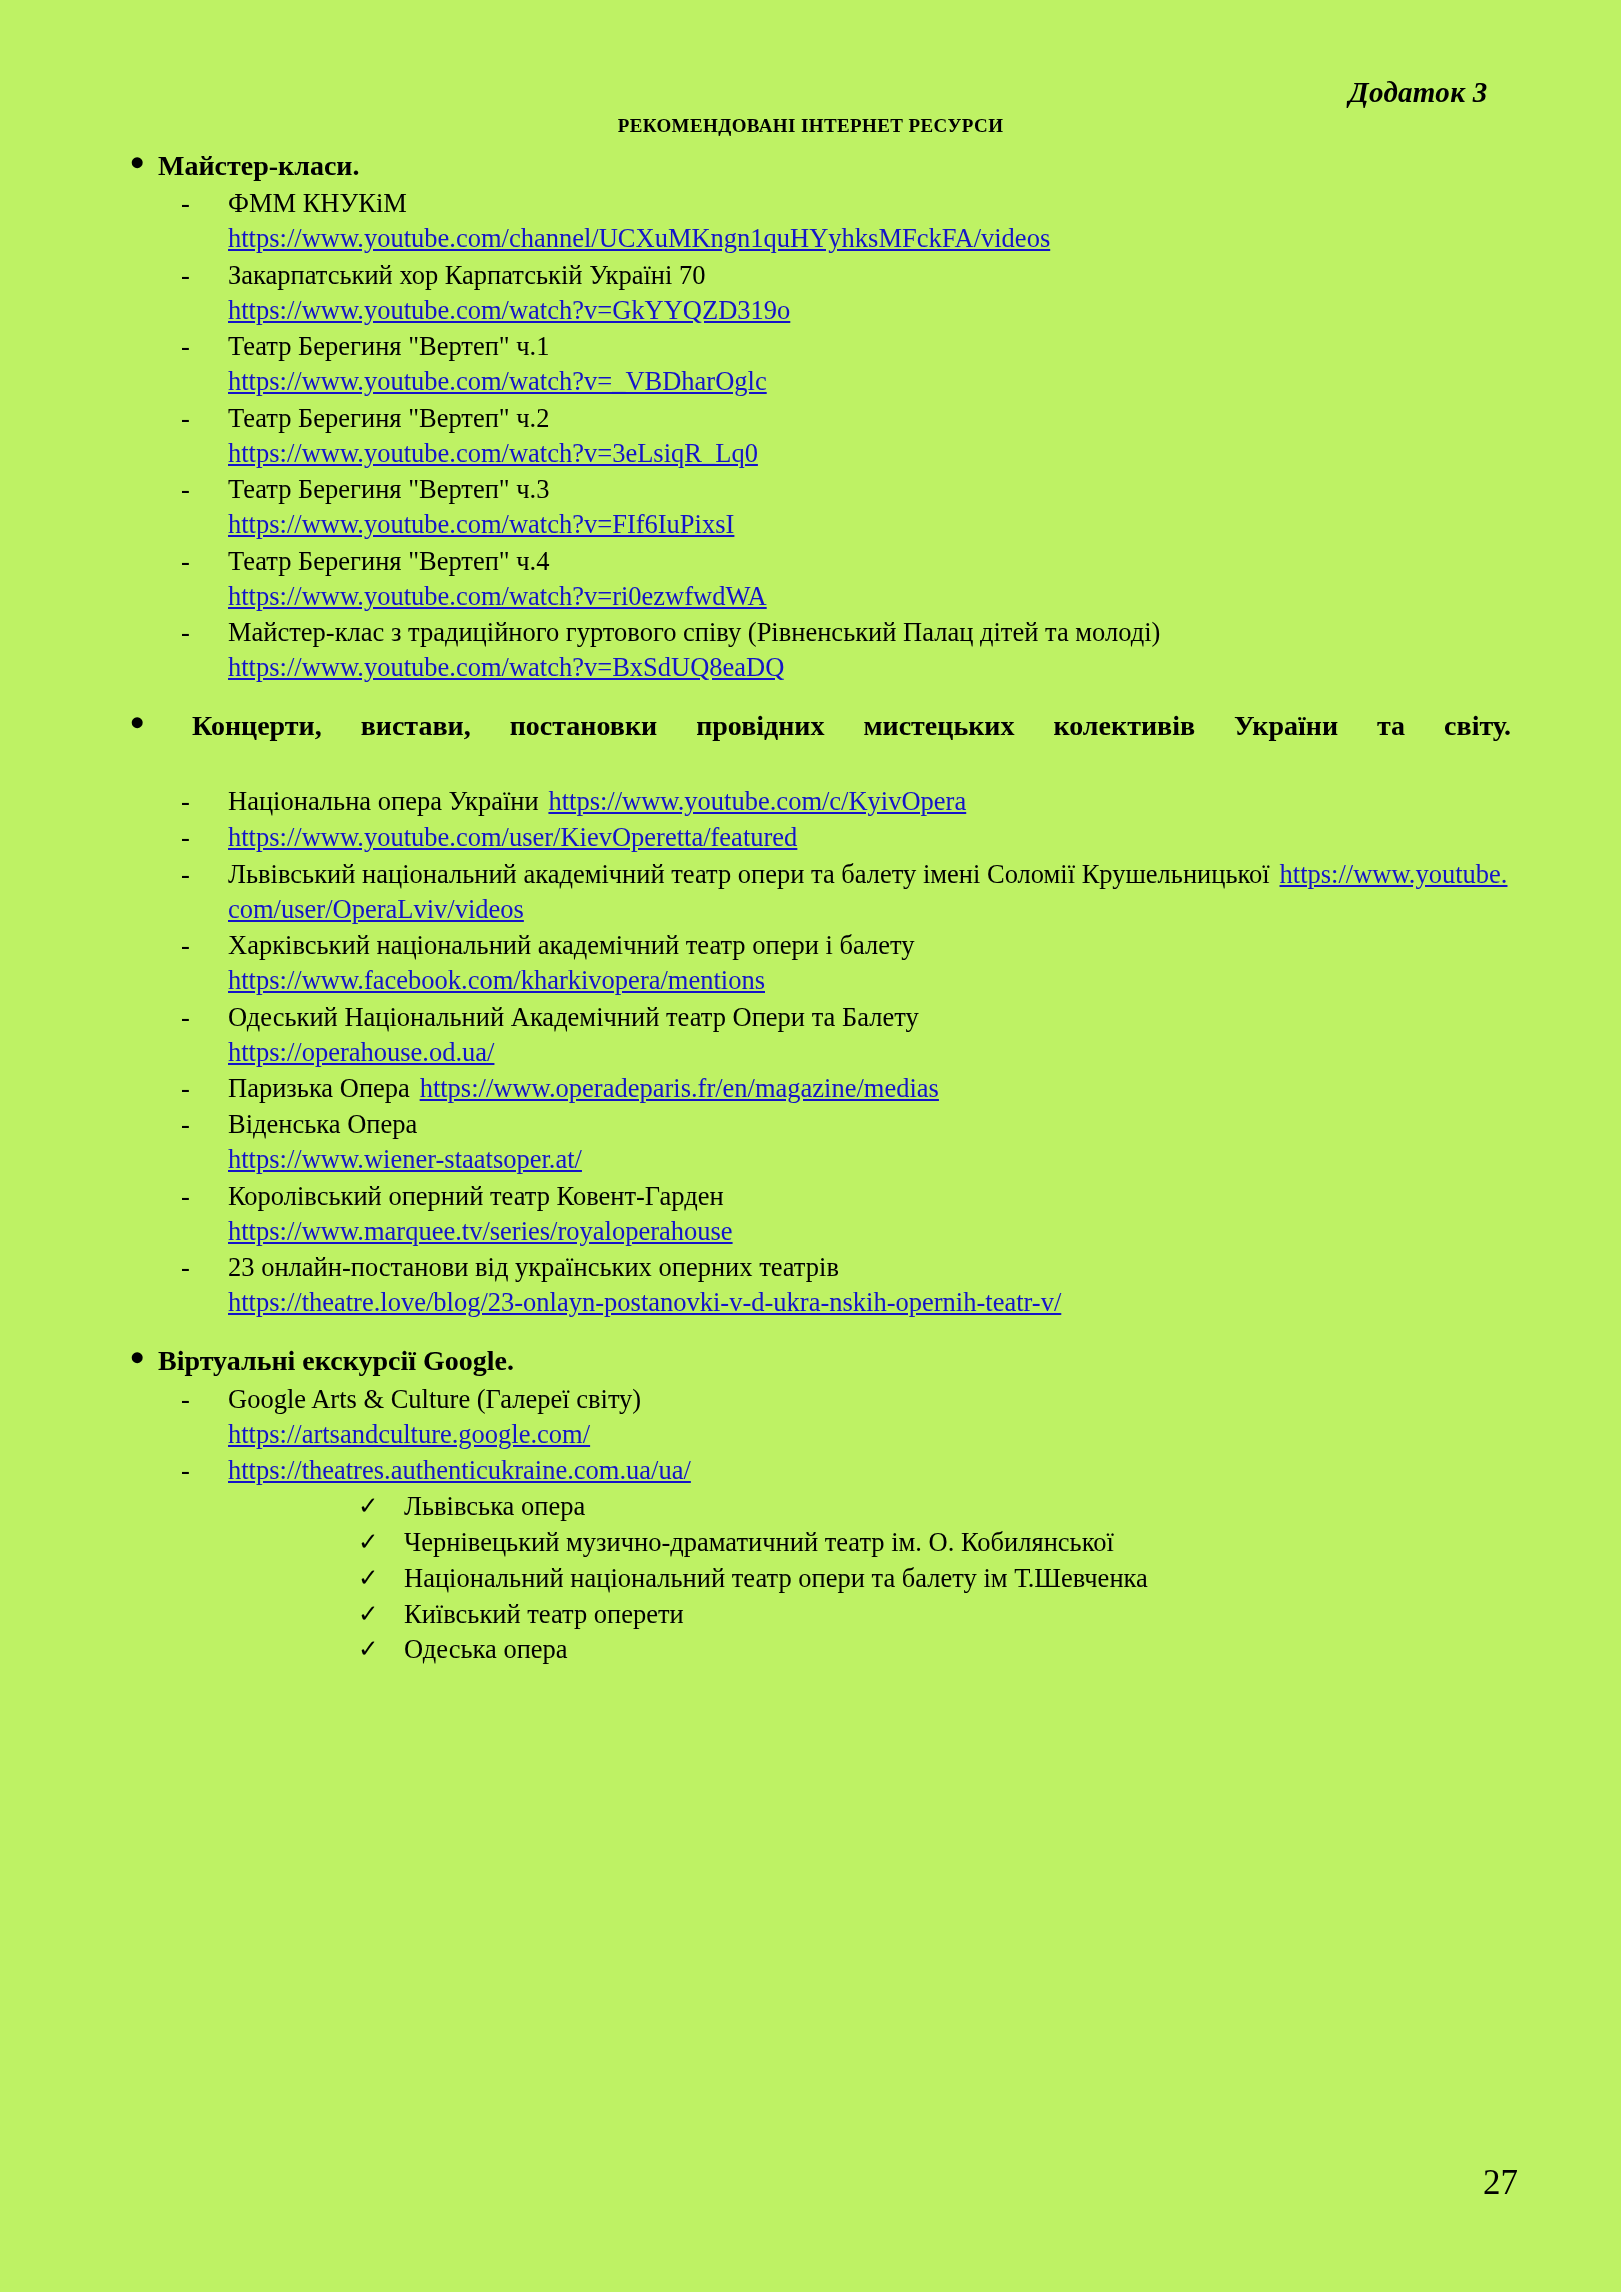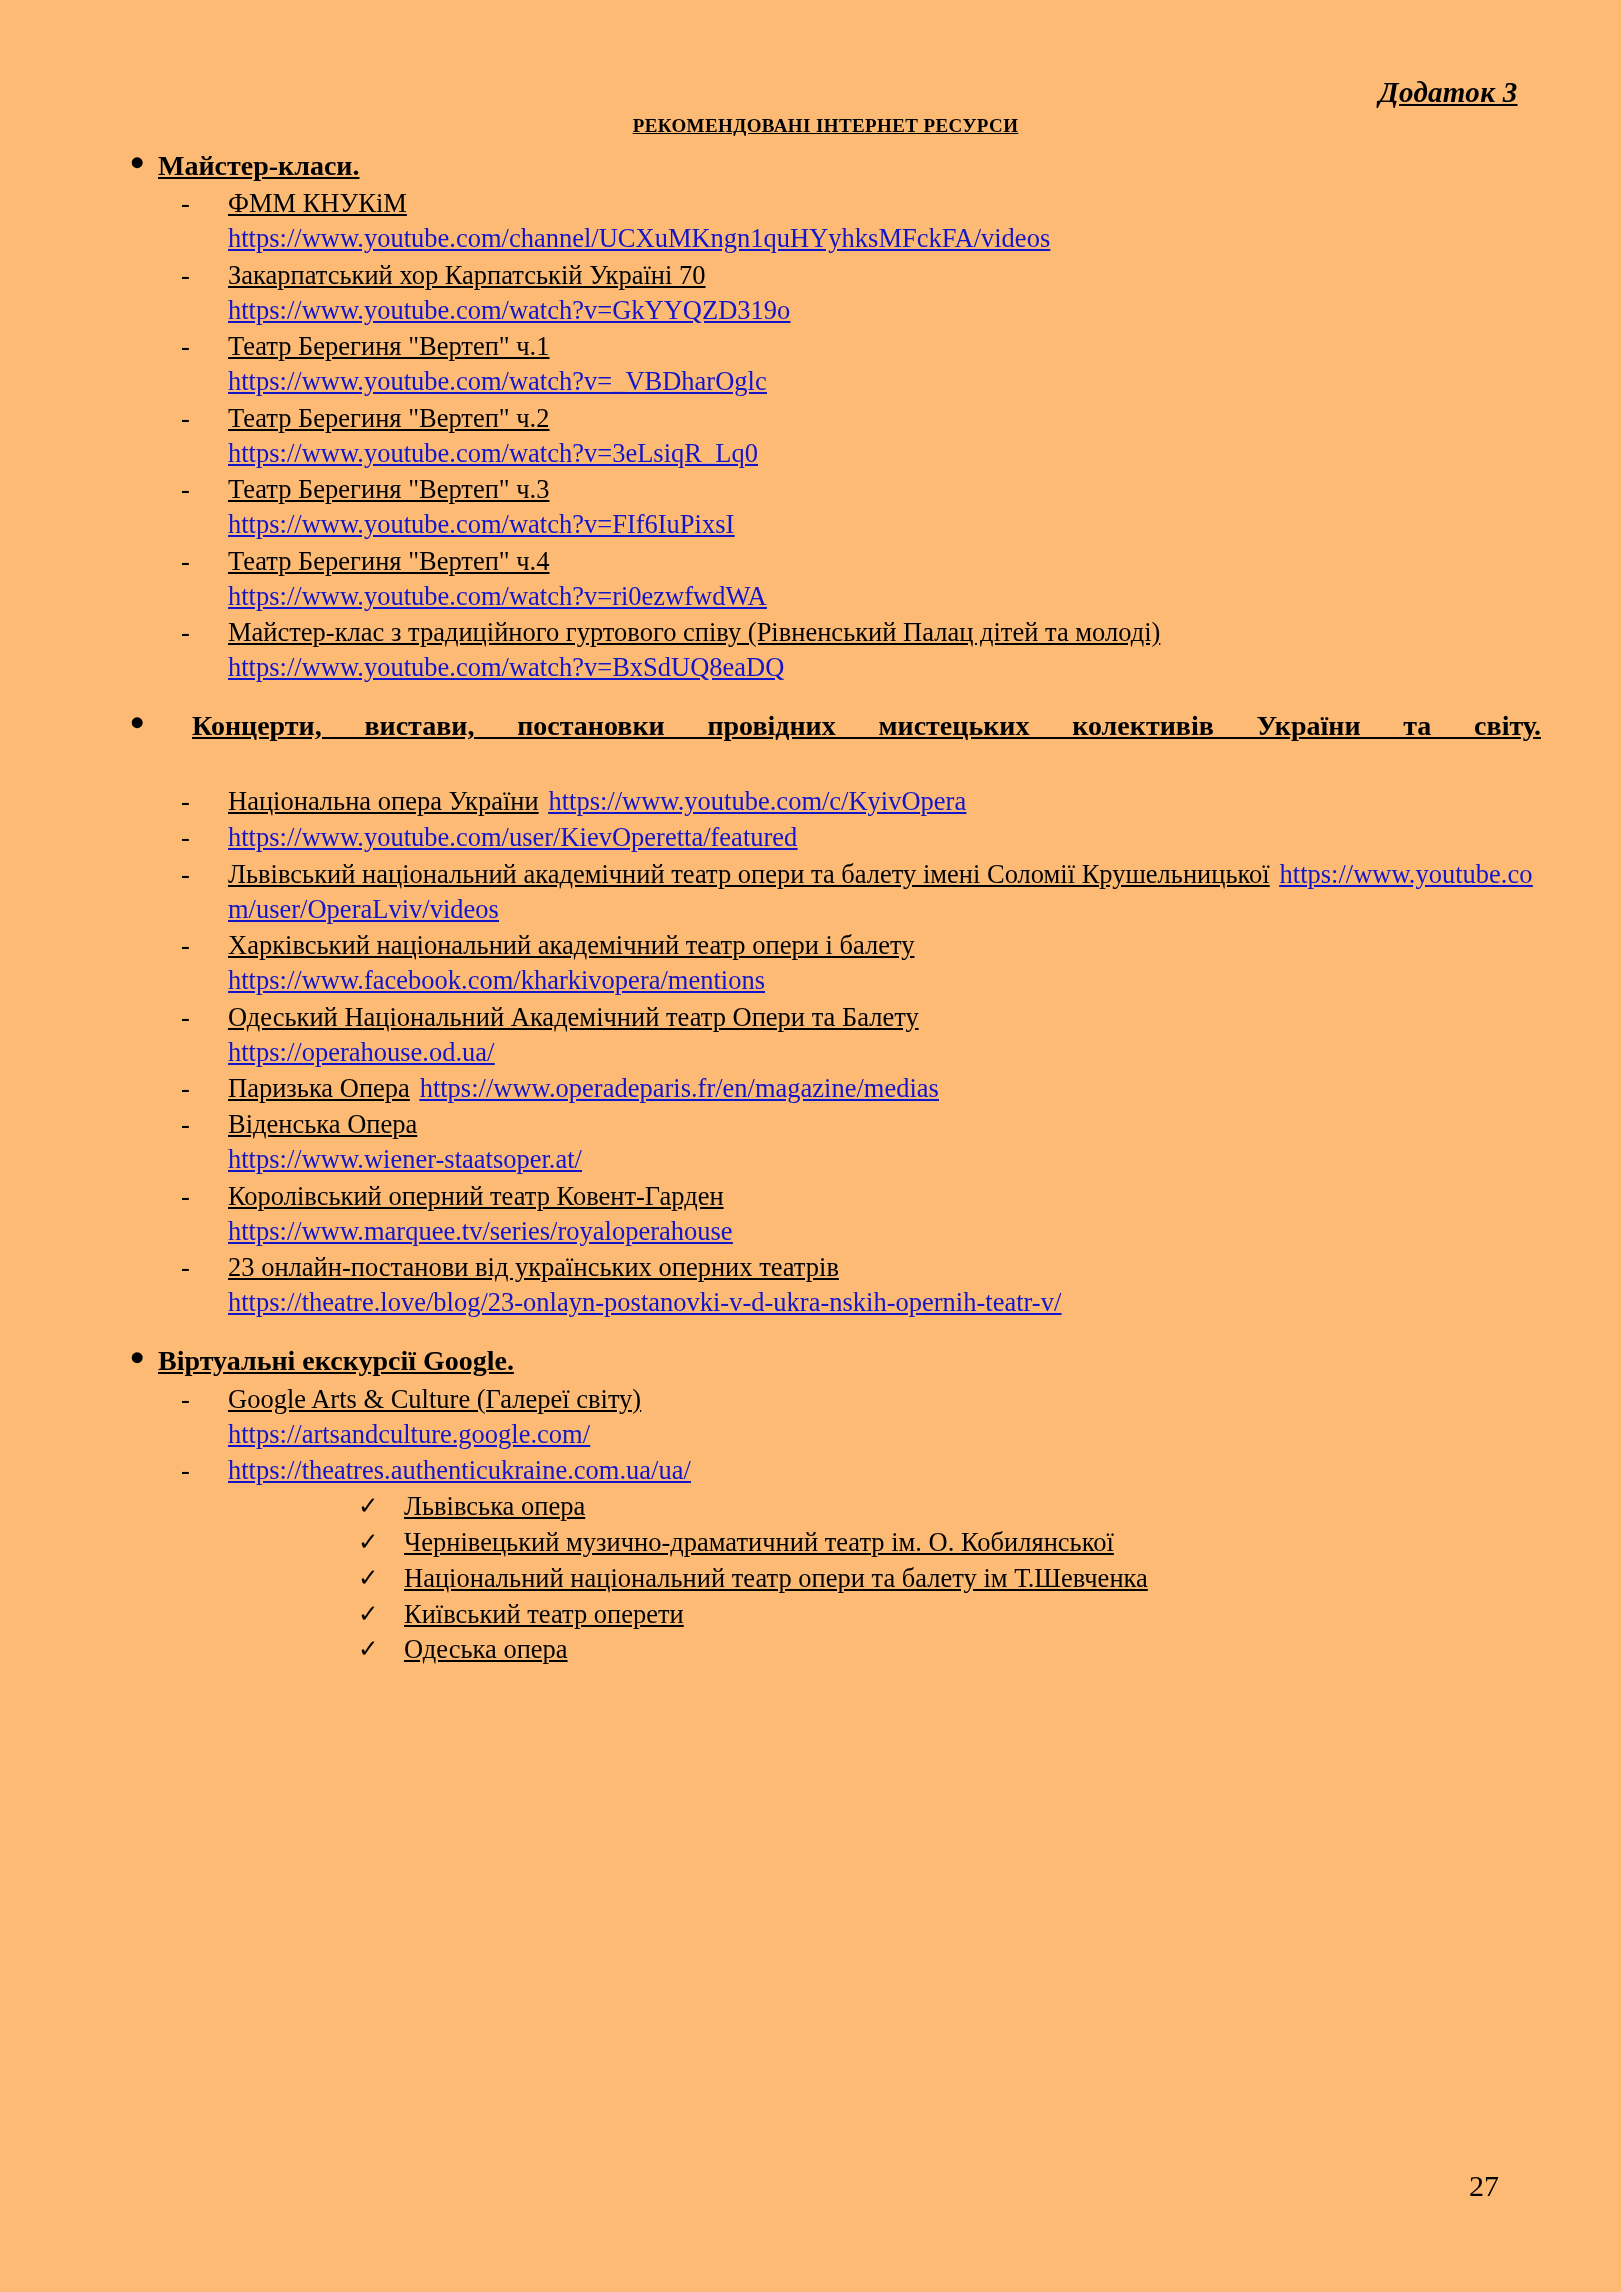--- a/index.html
+++ b/index.html
@@ -5,27 +5,26 @@
 <style>
   html, body {
     margin: 0;
     padding: 0;
     background: #ffffff;
   }
   .page {
     position: relative;
     width: 1621px;
     height: 2293px;
-    background: #fdba74;
+    background: #bef264;
     box-sizing: border-box;
-    padding: 76px 80px 39px 110px;
+    padding: 76px 110px 39px 110px;
     font-family: "Liberation Serif", "DejaVu Serif", serif;
     color: #000000;
     overflow: hidden;
-    text-decoration: underline;
   }
 
   
   .appendix {
     text-align: right;
     font-size: 29px;
     font-weight: bold;
     font-style: italic;
     letter-spacing: 0.3px;
     margin: 0 0 5.9px 0;
@@ -123,23 +122,23 @@
   .check-item .check {
     position: absolute;
     left: 248px;
     top: 0;
     font-size: 24.5px;
   }
 
   
   .page-number {
     position: absolute;
-    right: 122px;
+    right: 103px;
     bottom: 90px;
-    font-size: 30px;
+    font-size: 35px;
     text-align: center;
   }
 
   .sec-gap { height: 13.7px; }
 </style>
 </head>
 <body>
 
 <div class="page">
 

